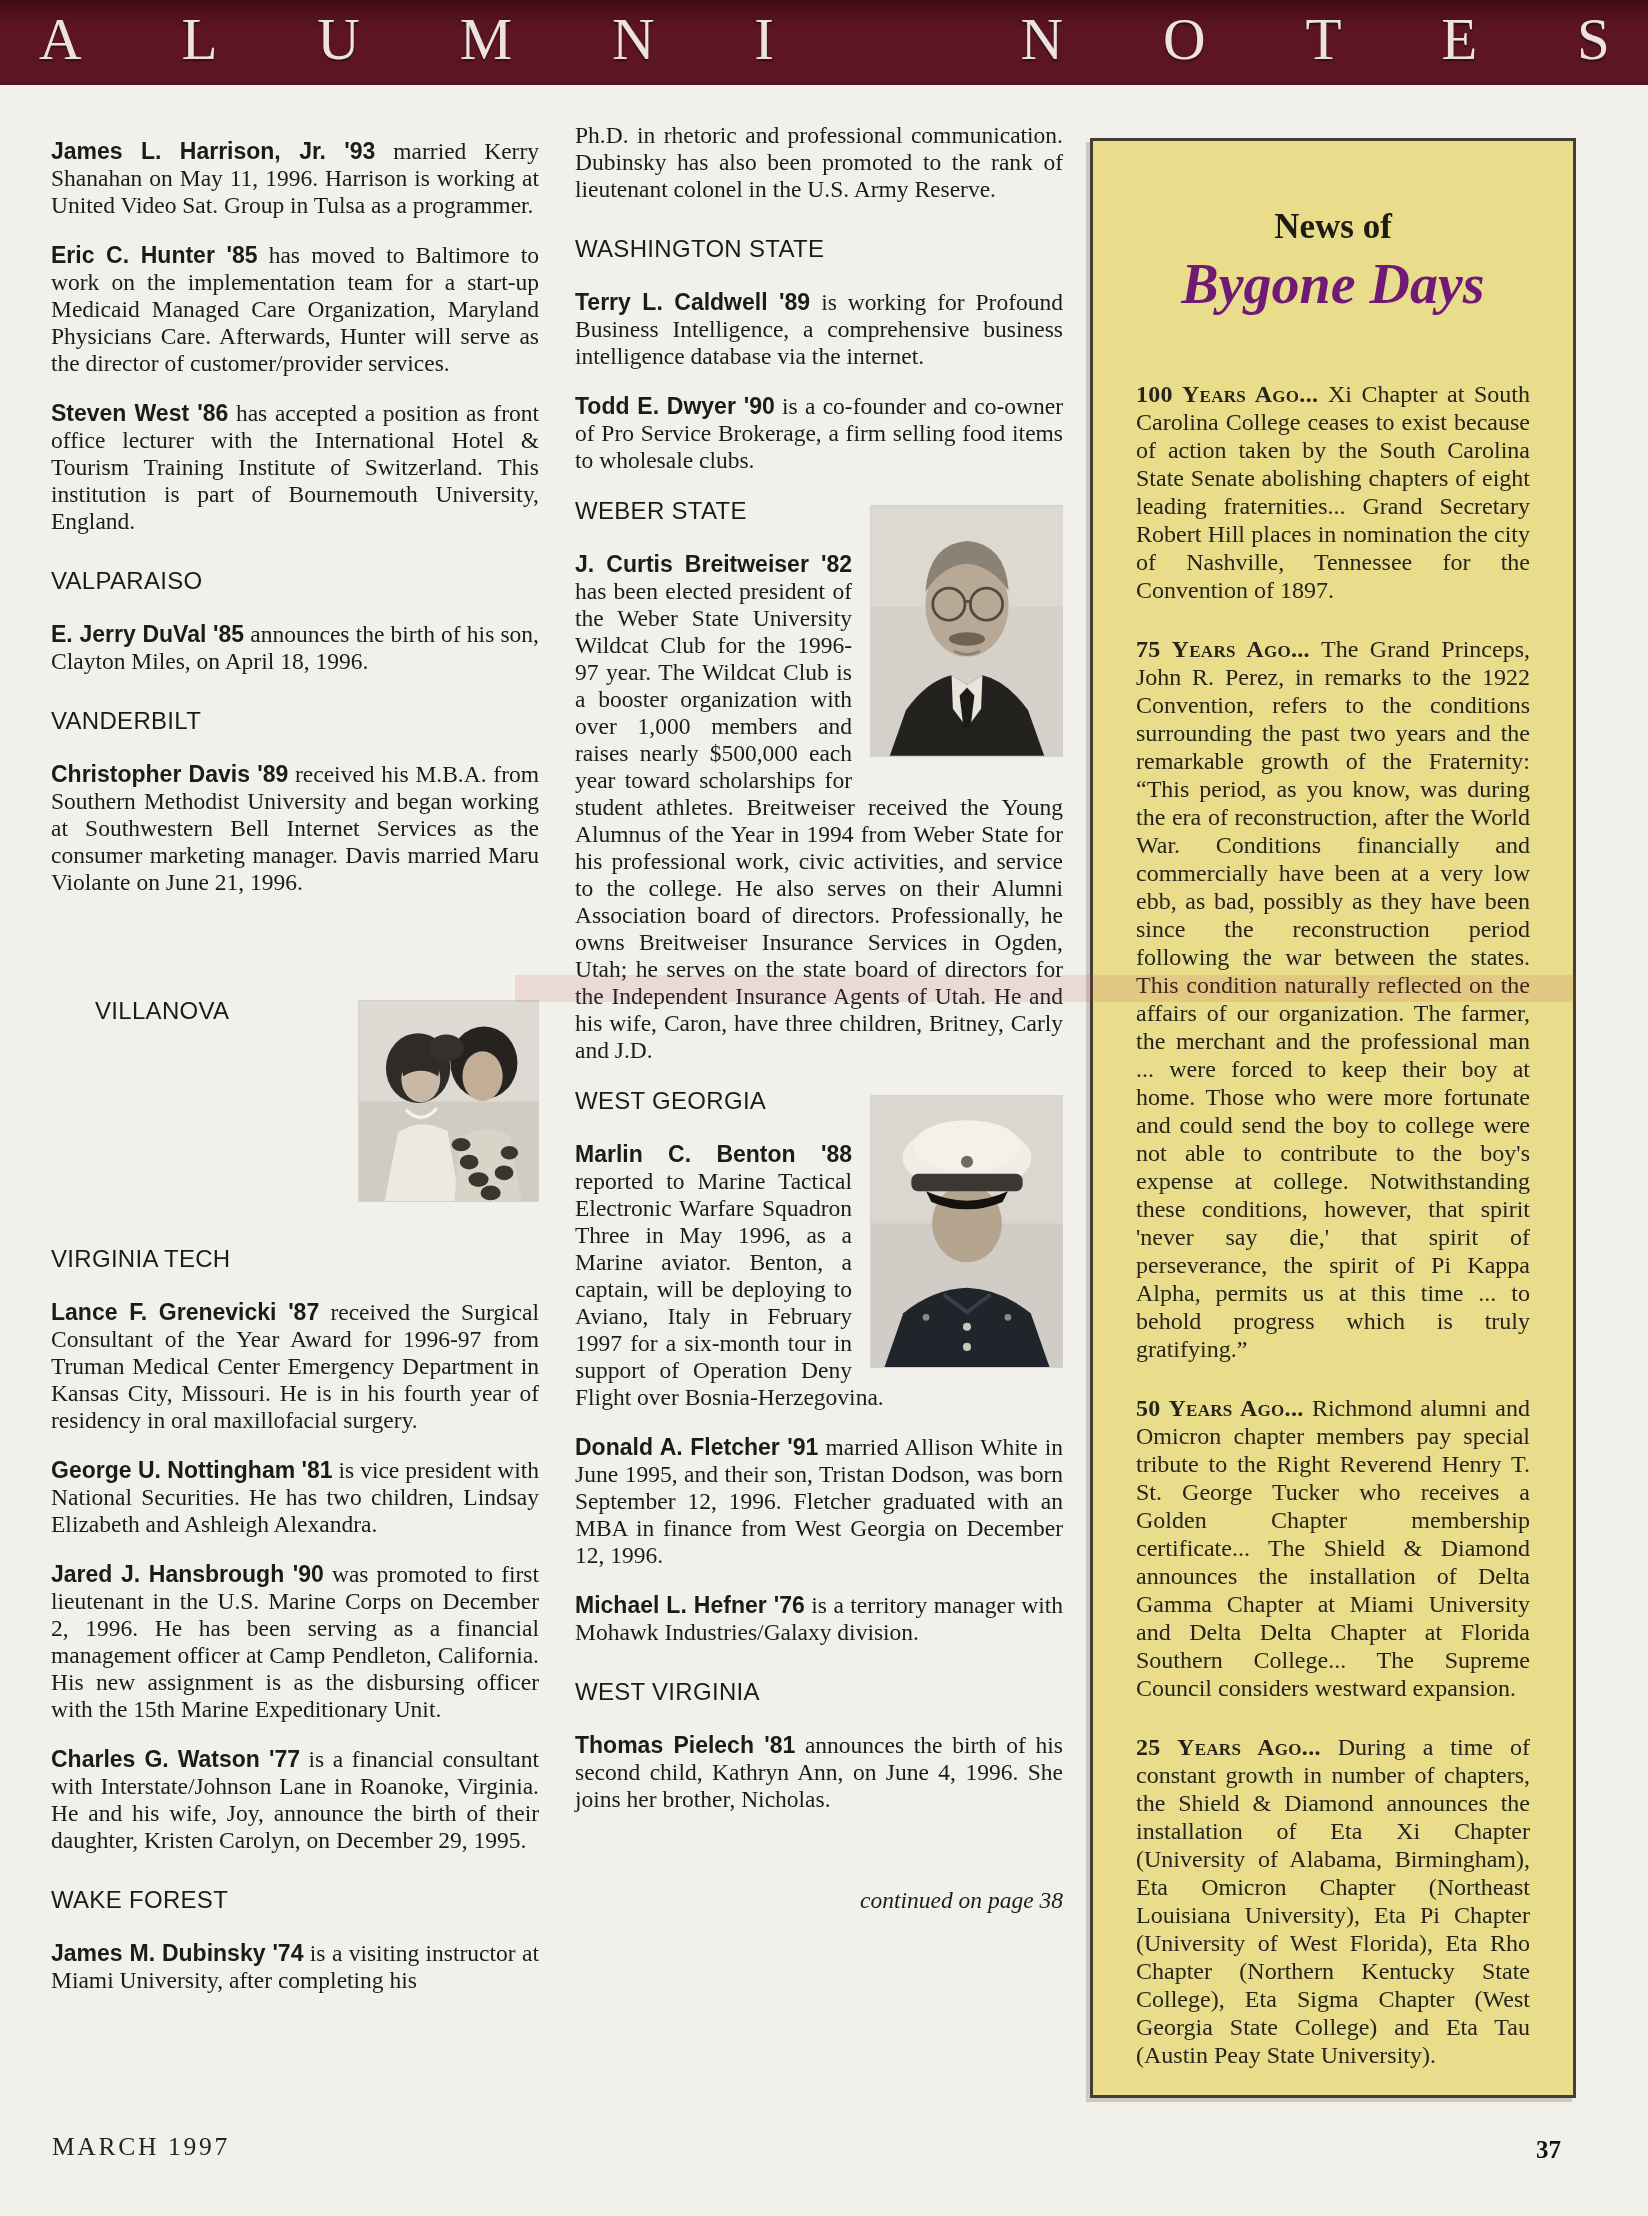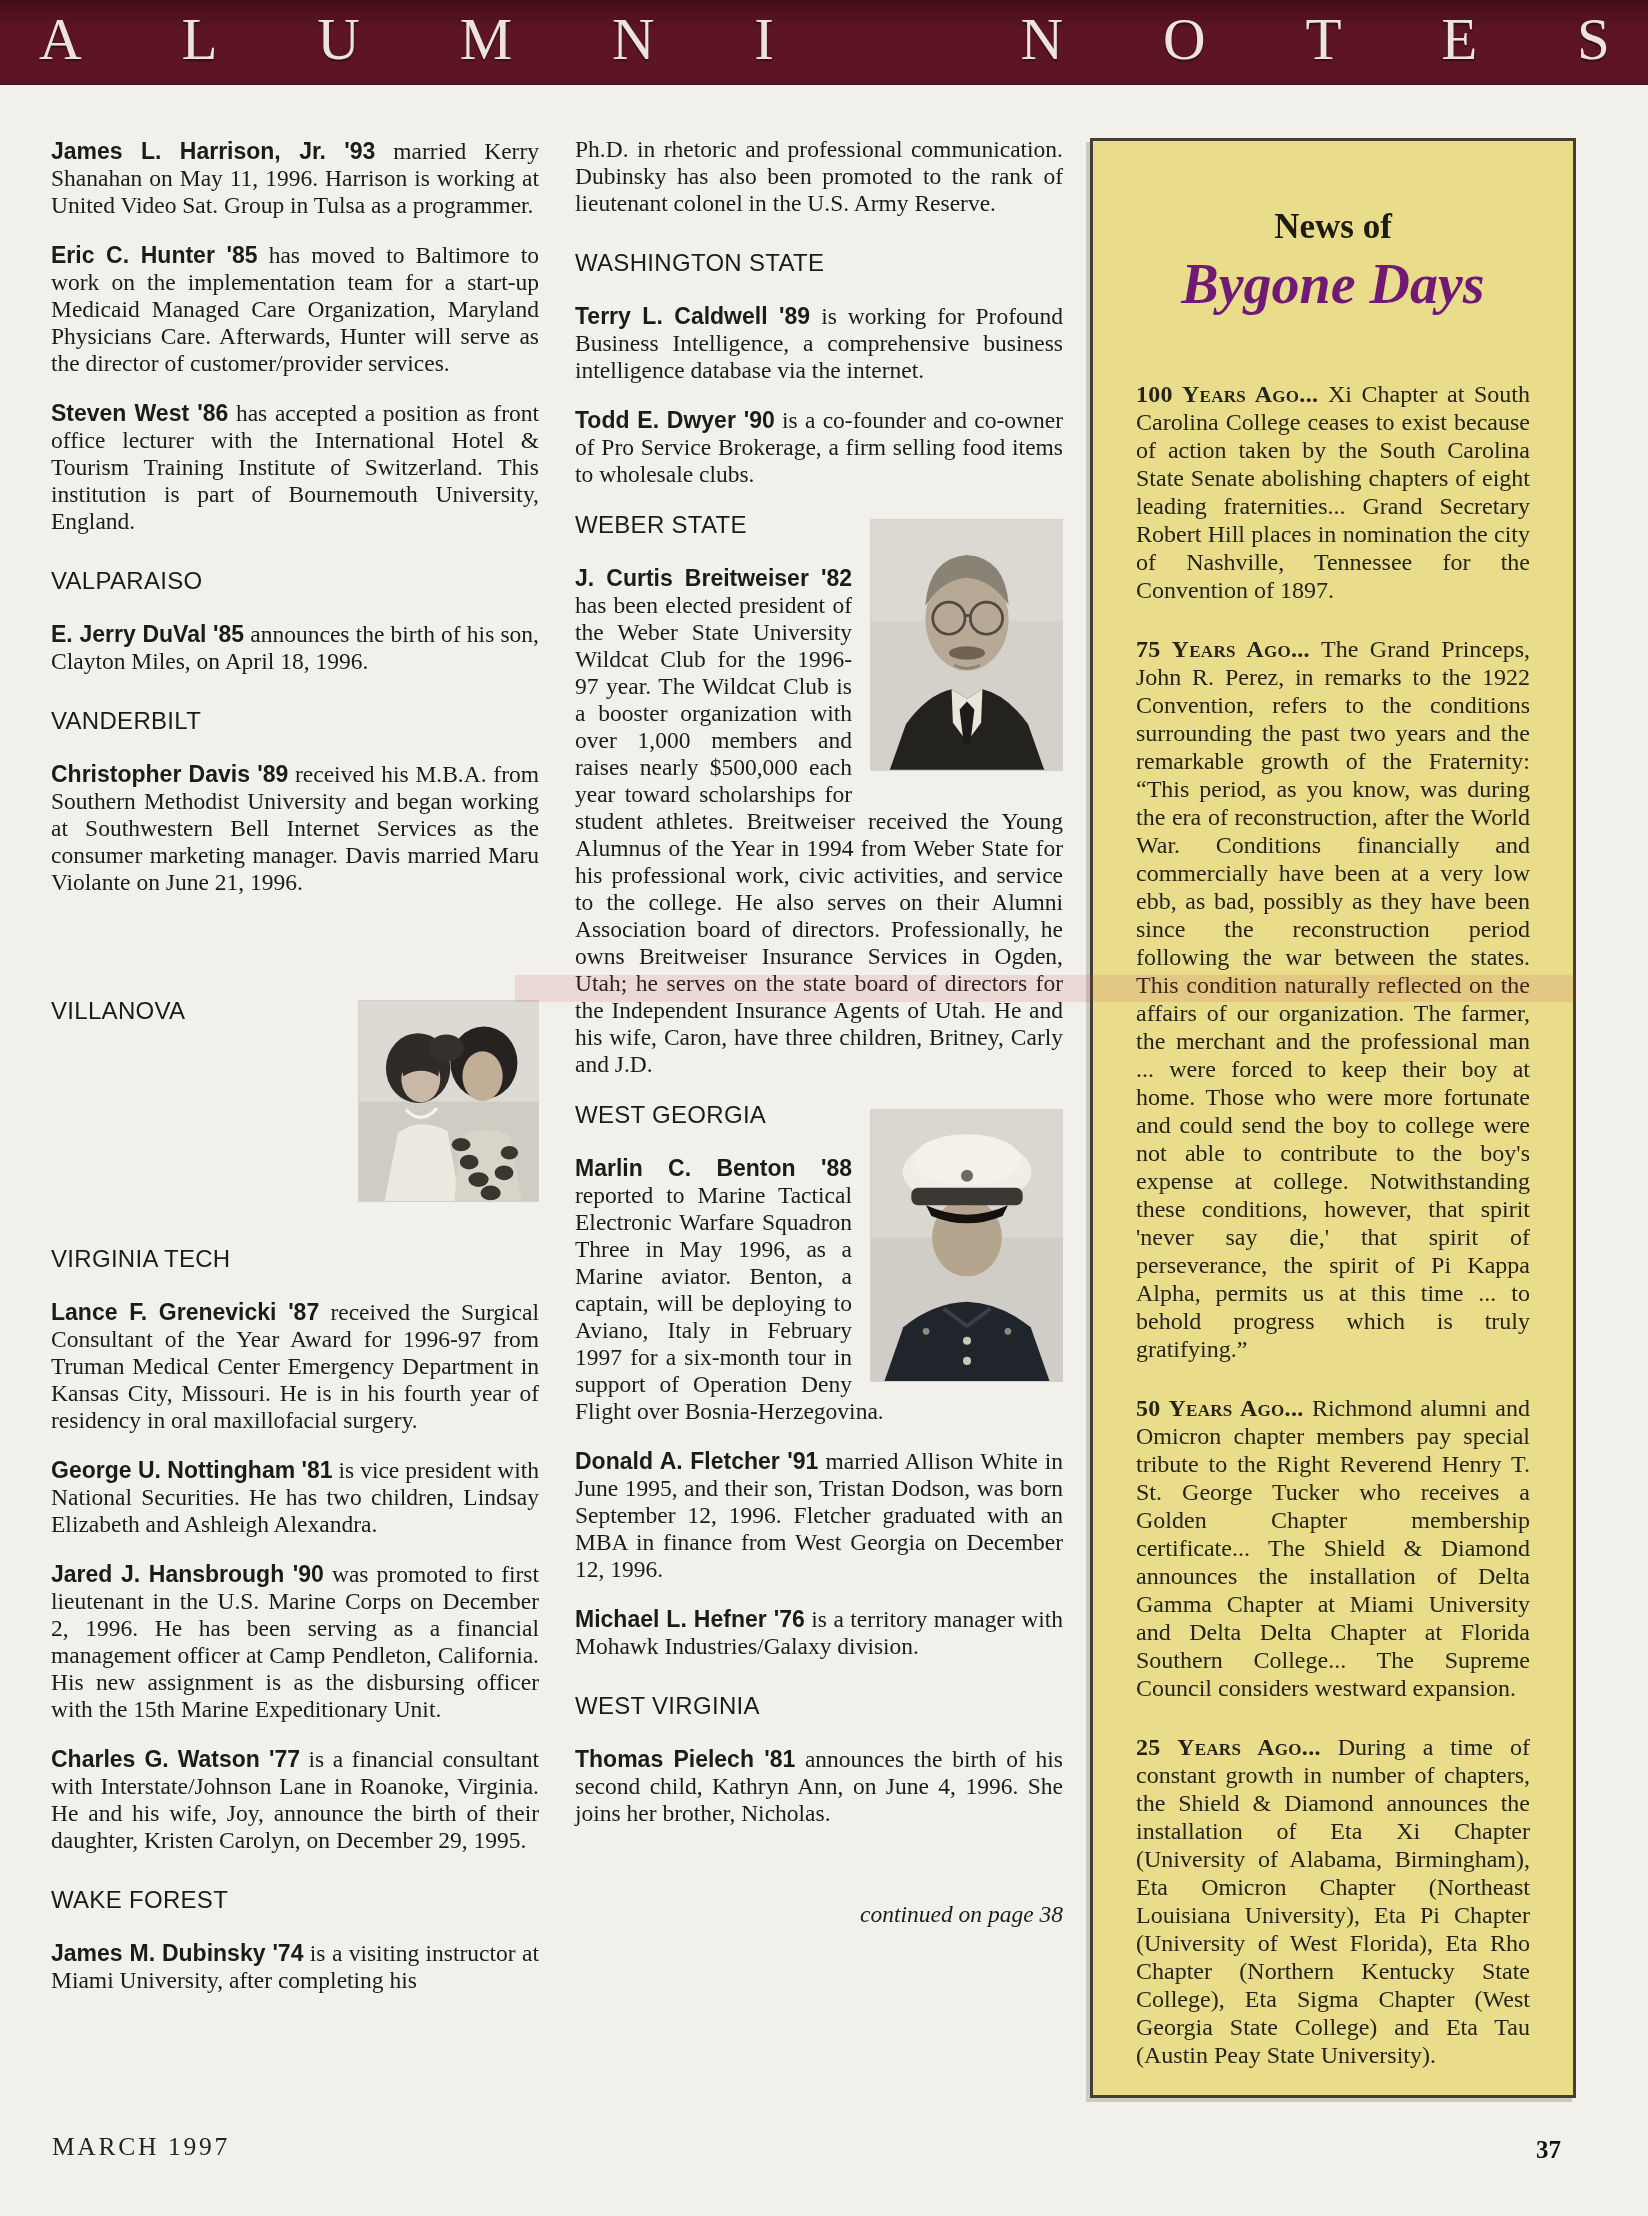--- a/index.html
+++ b/index.html
@@ -21,31 +21,31 @@
     color:#ece3e1; text-shadow:0 1.3px 2px rgba(0,0,0,.45);
     transform:translateY(-2.7px);
   }
   .m-spacer { width:47px; }
   
   .col {
     position:absolute; width:488px; text-align:justify;
     font-size:23.5px; line-height:27px;
   }
   .col1 { left:51px;  top:138px; }
-  .col2 { left:575px; top:136px; }
+  .col2 { left:575px; top:122px; }
   p.entry { margin:0 0 23px 0; }
   .lead { font-family:"Liberation Sans", sans-serif; font-weight:bold; font-size:23px; }
   h3.sect {
     font-family:"Liberation Sans", sans-serif; font-weight:normal;
     font-size:24px; letter-spacing:0.3px; text-align:left;
     margin:32px 0 27px 0; clear:both;
   }
   .sect-block { overflow:hidden; }
   .sect-block h3.sect { clear:none; margin-top:0; }
-  .push-down { margin-top:101px; }
+  .push-down { margin-top:101px;margin-left:44px; }
   .photo {
     float:right; margin:2.7px 0 12px 19px; padding:0; border:none;
     background:#d0cec7; box-shadow:0 0 0 0.7px rgba(0,0,0,.18);
   }
   .photo svg { display:block; }
   .continued-note {
     text-align:right; font-style:italic; font-size:23.5px; margin-top:74px;
   }
   
   .bygone-box {

